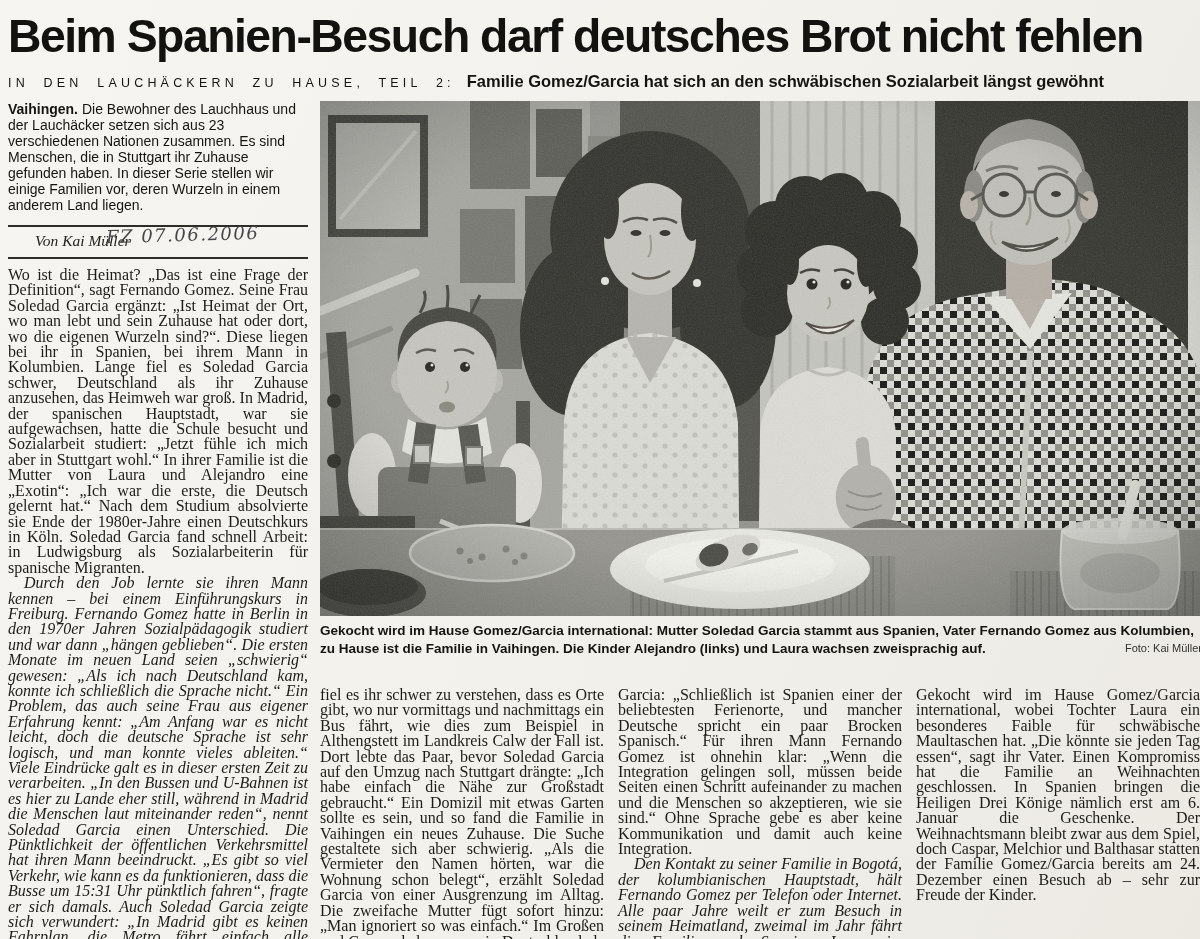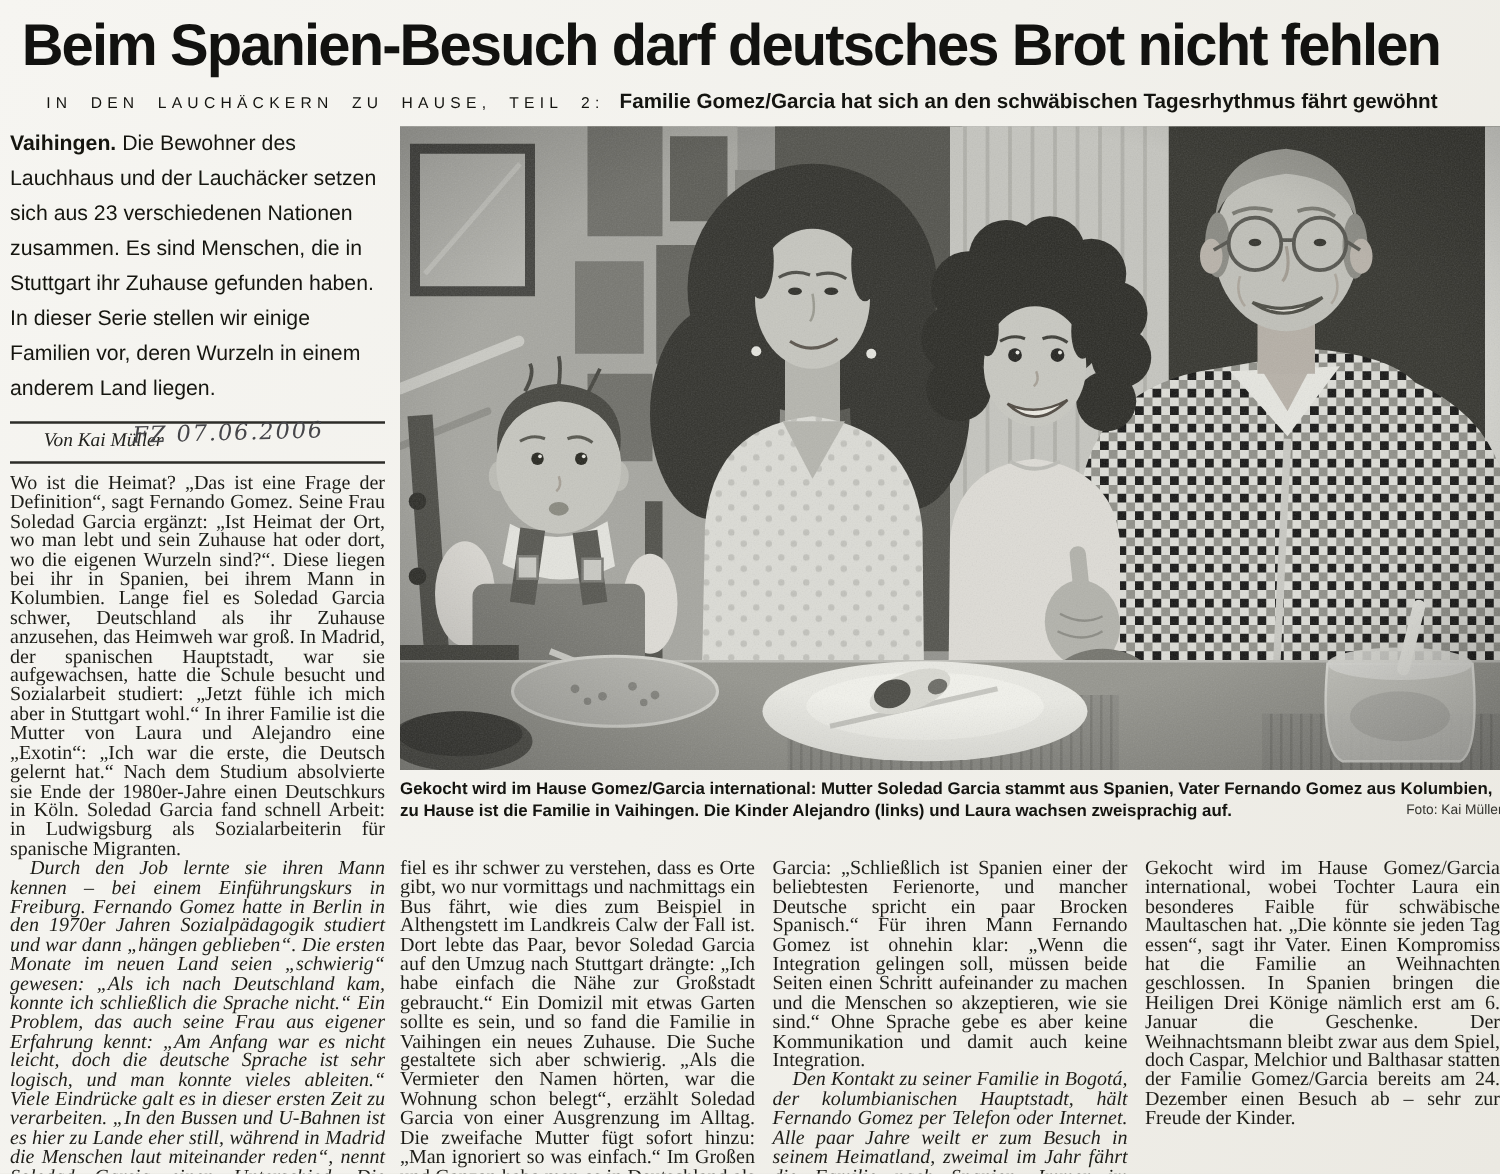--- a/index.html
+++ b/index.html
@@ -1,31 +1,31 @@
 <!DOCTYPE html>
 <html lang="de"><head>
 <meta charset="utf-8">
 <style>
   html,body{margin:0;padding:0;}
   body{width:1200px;height:939px;overflow:hidden;background:#e8e7e1;}
   .page{position:relative;width:1200px;height:939px;box-sizing:border-box;
         background:linear-gradient(115deg,#f6f5f1 0%,#f2f1ec 50%,#ebe9e2 100%);
         color:#1b1b17;}
-  header{padding:8px 21px 0 8px;text-align:center;}
+  header{padding:8px 21px 0 8px;}
   .headline{font-family:"Liberation Sans",sans-serif;font-weight:bold;font-size:47px;
         letter-spacing:-1.5px;margin:0;color:#121210;white-space:nowrap;
         transform:scaleX(.985);transform-origin:left;}
   .subhead{margin-top:9px;white-space:nowrap;}
   .kicker{font-family:"Liberation Sans",sans-serif;font-weight:normal;font-size:12.5px;
         letter-spacing:4.2px;word-spacing:7px;color:#141410;}
   .subtitle{font-family:"Liberation Sans",sans-serif;font-weight:bold;font-size:16.5px;
         margin-left:8px;color:#141410;}
   .content{display:flex;gap:12px;padding:10px 8px 0 8px;}
   .left-col{width:300px;flex:none;}
-  .lead{font-family:"Liberation Sans",sans-serif;font-size:17px;line-height:28px;
+  .lead{font-family:"Liberation Sans",sans-serif;font-size:14px;line-height:16px;
         margin:0 0 12px 0;color:#15150f;}
   .lead strong{font-weight:bold;}
   .byline-box{position:relative;border-top:2px solid #2c2c28;border-bottom:2px solid #2c2c28;
         padding:5px 0 7px;margin:0 0 8px 0;}
   .byline-author{font-family:"Liberation Serif",serif;font-style:italic;font-size:15.5px;color:#22221e;margin-left:27px;}
   .handwritten{position:absolute;left:98px;top:-3px;font-family:"DejaVu Serif",serif;
         font-style:italic;font-size:18px;letter-spacing:1.5px;color:#46464a;
         transform:rotate(-1.6deg);white-space:nowrap;}
   .body-text{font-family:"Liberation Serif",serif;font-size:16px;line-height:15.4px;
         text-align:justify;hyphens:auto;color:#1d1d18;}
@@ -43,21 +43,21 @@
   .bottom-cols .col{width:284px;flex:none;margin-top:20px;}
 </style>
 </head>
 <body>
 
 <div class="page">
   <header>
     <h1 class="headline">Beim Spanien-Besuch darf deutsches Brot nicht fehlen</h1>
     <div class="subhead">
       <span class="kicker">IN DEN LAUCHÄCKERN ZU HAUSE, TEIL 2:</span>
-      <span class="subtitle">Familie Gomez/Garcia hat sich an den schwäbischen Tagesrhythmus fährt gewöhnt</span>
+      <span class="subtitle">Familie Gomez/Garcia hat sich an den schwäbischen Sozialarbeit längst gewöhnt</span>
     </div>
   </header>
 
   <div class="content">
 
     <aside class="left-col">
       <p class="lead"><strong>Vaihingen.</strong> <span>Die Bewohner des Lauchhaus und der Lauchäcker setzen sich aus 23 verschiedenen Nationen zusammen. Es sind Menschen, die in Stuttgart ihr Zuhause gefunden haben. In dieser Serie stellen wir einige Familien vor, deren Wurzeln in einem anderem Land liegen.</span></p>
       <div class="byline-box">
         <span class="byline-author">Von Kai Müller</span>
         <span class="handwritten">FZ  07.06.2006</span>

